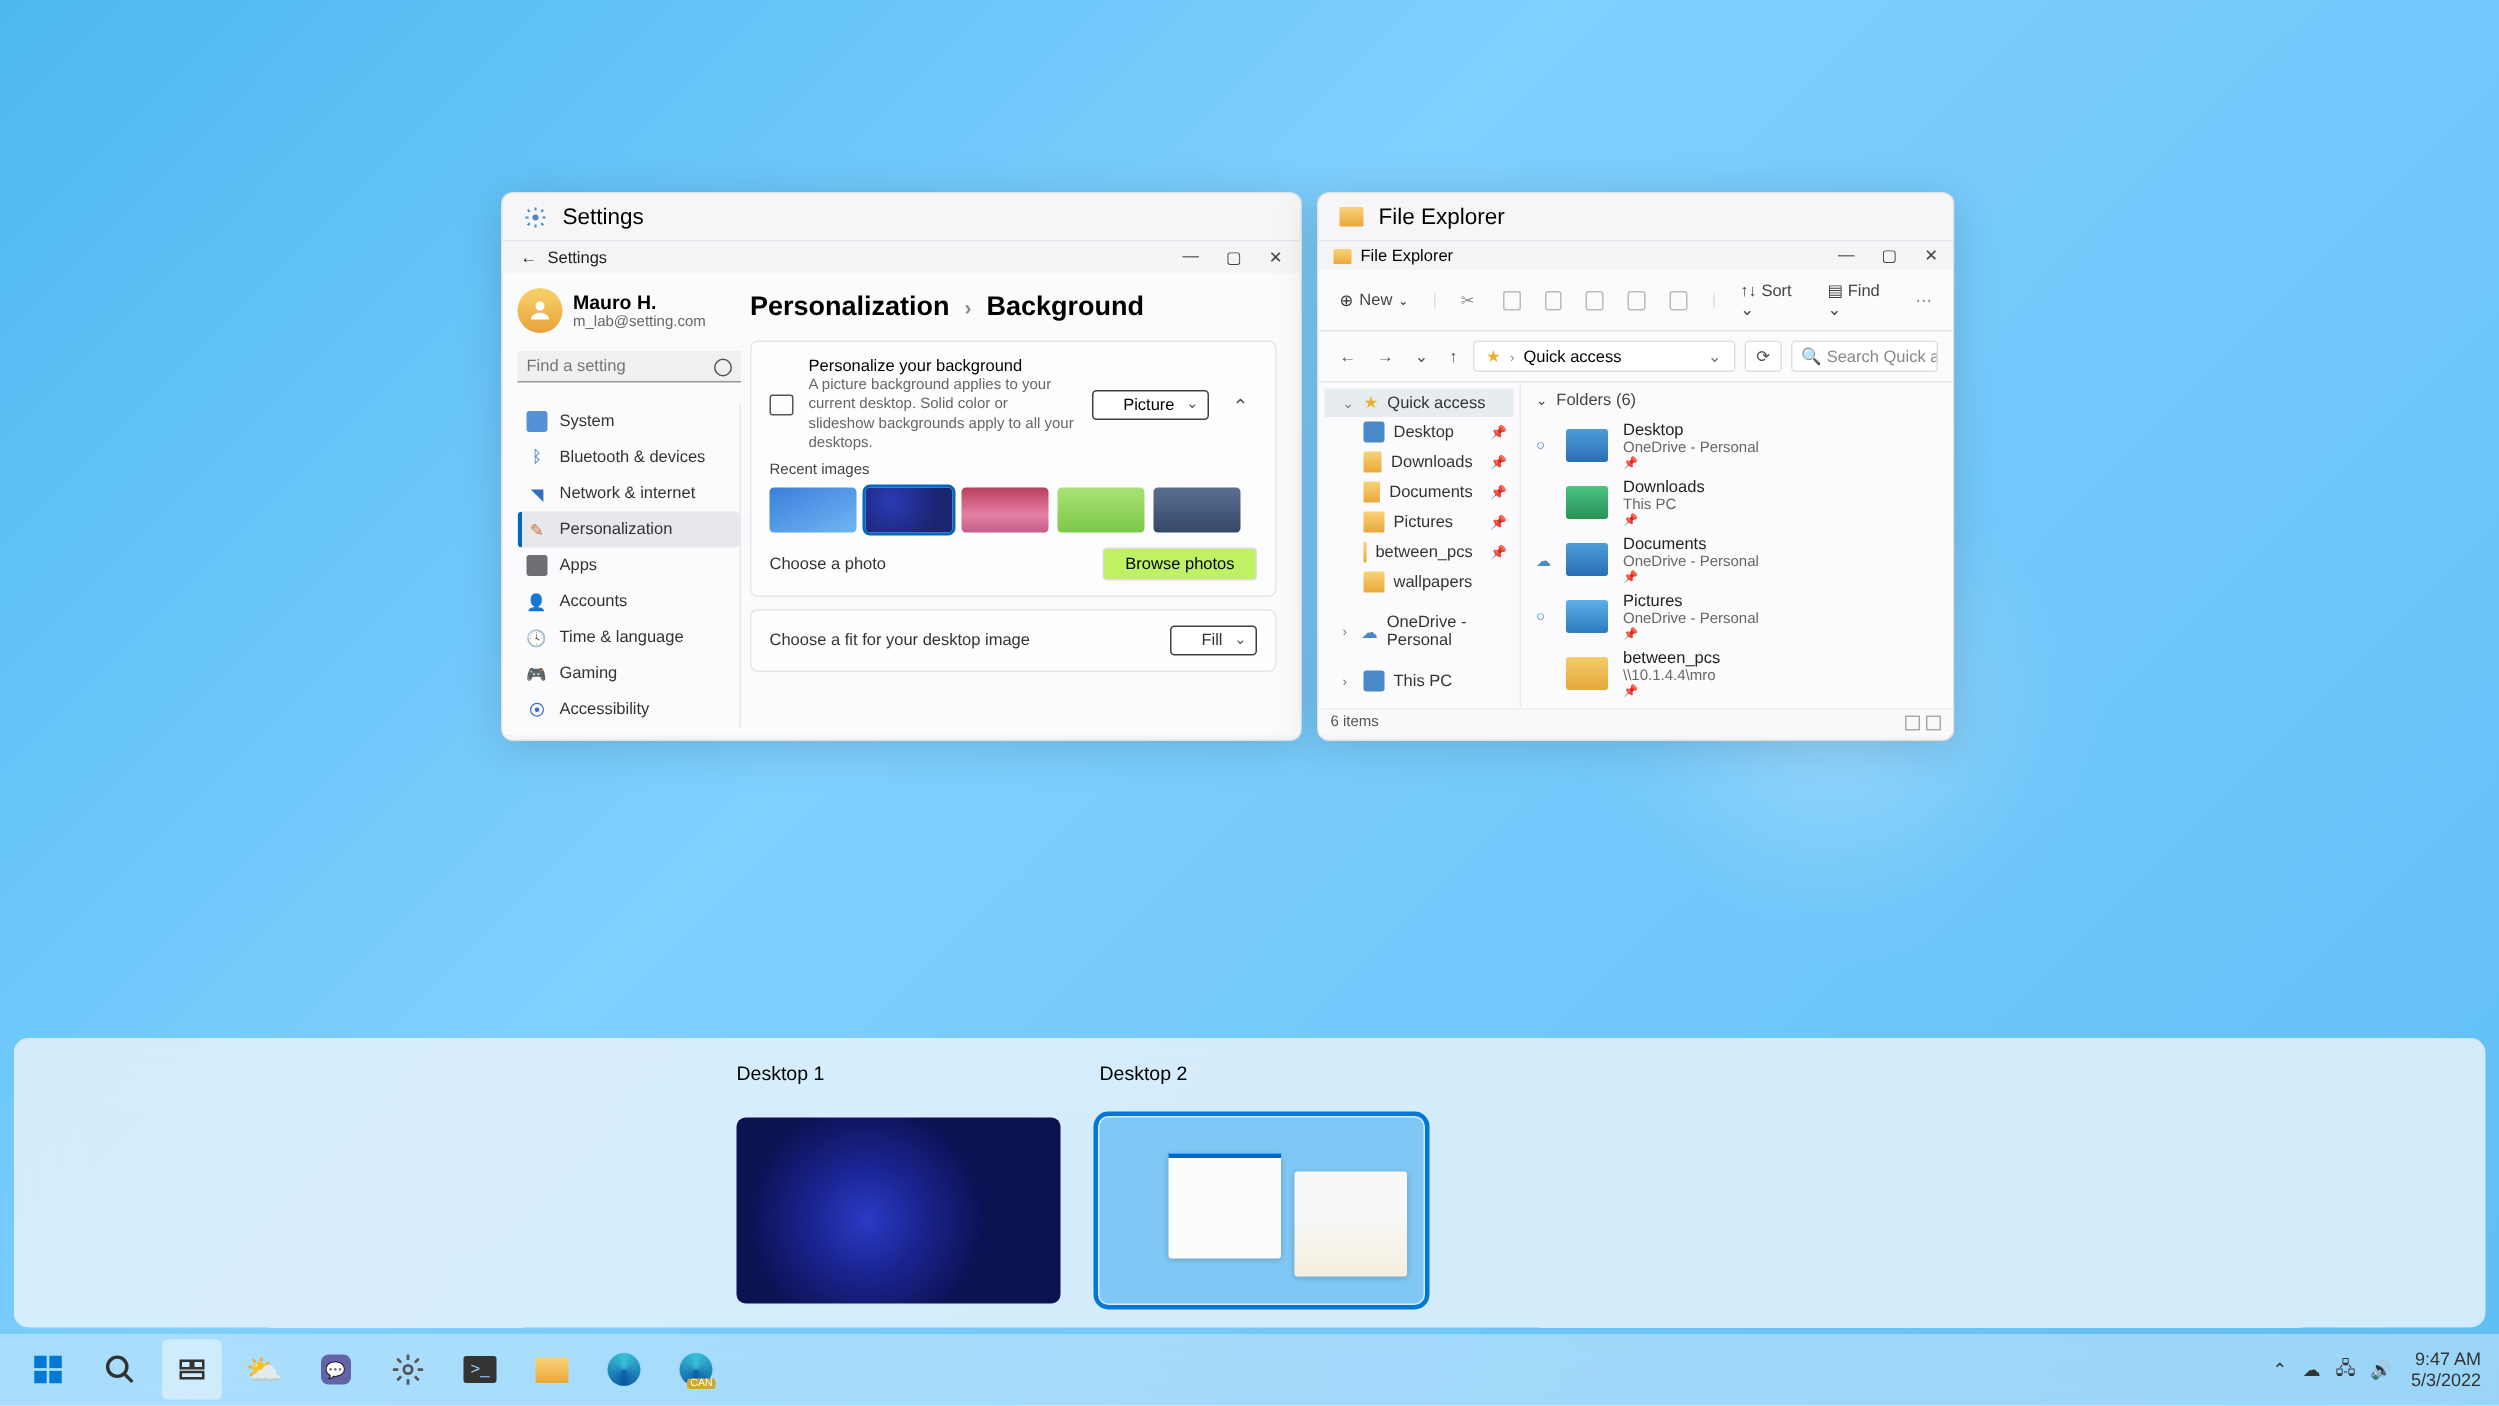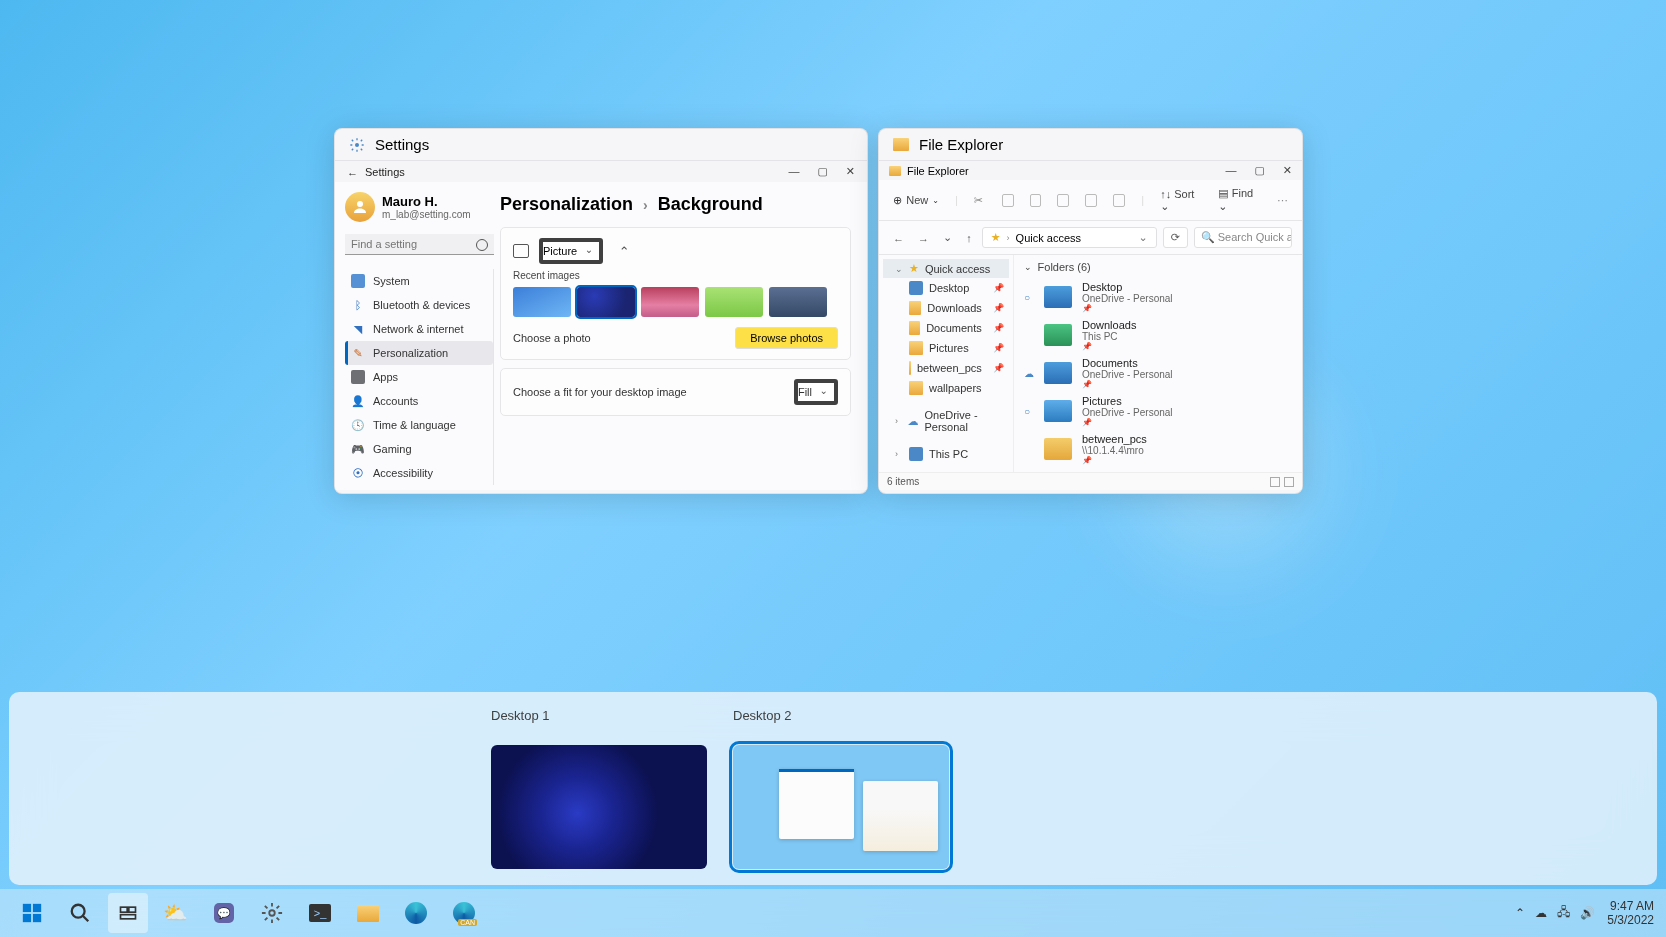--- a/index.html
+++ b/index.html
@@ -52,33 +52,33 @@
 .nav-item { display:flex; align-items:center; gap:8px; padding:5px 6px; font-size:11px; color:#333; cursor:pointer; border-radius:3px;}
 .nav-item.selected { background:#e8e8ec; border-left:3px solid #0067c0; padding-left:3px;}
 .nav-icon { width:14px; height:14px; display:inline-flex; align-items:center; justify-content:center;}
 .settings-main { flex:1; padding: 12px 16px 8px 0; overflow:hidden;}
 .breadcrumb { font-size:18px; font-weight:600; display:flex; gap:10px; align-items:center; margin-bottom:12px;}
 .breadcrumb .chev{ color:#888; font-size:14px;}
 .card { background:#fdfdfd; border:1px solid #e6e6e9; border-radius:5px; padding:10px 12px; margin-bottom:8px;}
 .card-row { display:flex; align-items:center; gap:10px;}
 .card .subtitle{ font-size:10px; color:#666; line-height:1.3;}
 .card .title2{ font-size:11px; font-weight:500;}
-.dropdown { padding:3px 22px 3px 0; border:4px solid #404040; border-radius:3px; font-size:11px; background:#fff; position:relative;}
+.dropdown { padding:3px 22px 3px 20px; border:1px solid #404040; border-radius:3px; font-size:11px; background:#fff; position:relative;}
 .dropdown::after{content:'⌄'; position:absolute; right:6px; top:2px; color:#555; font-size:10px;}
 .expand{ width:22px; text-align:center; color:#555;}
 .section-label{ font-size:10px; color:#444; margin-top:6px; margin-bottom:6px;}
 .thumbs{ display:flex; flex-wrap:wrap; gap:6px;}
 .thumb{ width:58px; height:30px; border-radius:3px;}
 .t-blue{ background: linear-gradient(155deg,#3b7fd9,#6eb6f5);}
 .t-bloom{ background: radial-gradient(circle at 30% 30%, #2a3bb5, #1a2470 70%);}
 .t-sunset{ background: linear-gradient(#b93f5e,#e57fa3 60%,#c35d8a);}
 .t-green{ background: linear-gradient(#a9e274,#7cc847);}
 .t-mtn{ background: linear-gradient(#5a6f93,#354866);}
 .row-between{ display:flex; justify-content:space-between; align-items:center; font-size:11px; color:#333;}
-.btn{ background:#fde047; border:1px solid #ddd; border-radius:3px; padding:4px 14px; font-size:11px;}
+.btn{ background:#bef264; border:1px solid #ddd; border-radius:3px; padding:4px 14px; font-size:11px;}
 
 
 .fe-inner-title{ display:flex; align-items:center; gap:6px; padding:3px 10px; font-size:11px; background:#f5f5f7;}
 .fe-toolbar{ display:flex; align-items:center; gap:16px; padding:7px 14px; border-bottom:1px solid #e6e6e9; background:#fbfbfd; font-size:11px; color:#888;}
 .new-btn{ display:flex; align-items:center; gap:4px; color:#333;}
 .tb-icon{ width:13px; height:13px; display:inline-block; border:1px solid #bbb; border-radius:2px;}
 .tb-icon.scissors{border:none;}
 .tb-text{ color:#444;}
 .fe-nav{ display:flex; align-items:center; gap:6px; padding:6px 10px; border-bottom:1px solid #e6e6e9; font-size:11px;}
 .nav-arrow{ color:#555; padding:0 4px;}
@@ -117,21 +117,21 @@
 .taskview-strip {
   position:absolute; left:9px; right:9px; top: 692px;
   background: rgba(230,242,252,0.85);
   border-radius:10px;
   backdrop-filter: blur(20px);
   padding: 16px 36px;
   display:flex; gap: 26px; align-items:flex-start;
 }
 .desktop-tile{ display:flex; flex-direction:column; gap:2px;}
 .desktop-spacer{ width:420px;}
-.desktop-label{ font-size:13px; color:#404040; margin-bottom:20px;}
+.desktop-label{ font-size:13px; color:#000000; margin-bottom:20px;}
 .desktop-thumb{ width:216px; height:124px; background:#6cc4f5; border-radius:6px; overflow:hidden; position:relative;}
 .desktop-thumb.sel{ outline:3px solid #0078d4; outline-offset:1px; background:#7fc8f5;}
 .desktop-thumb.bloom{ background: radial-gradient(circle at 40% 55%, #2a3bc5 0%, #1a2490 25%, #0c1150 55%);}
 .desktop-thumb.new{ background:#e8f0f6; border:1px solid #dde5ec; display:flex; align-items:center; justify-content:center; color:#777; font-size:26px; font-weight:300;}
 .mini-win{ position:absolute; background:#fcfcfd; border-radius:2px; box-shadow:0 1px 4px rgba(0,0,0,0.2);}
 .mw1{ left:46px; top:24px; width:75px; height:70px;}
 .mw2{ left:130px; top:36px; width:75px; height:70px; background:linear-gradient(#f8f8f8 40%, #f5eede);}
 .mw-accent{position:absolute; top:0; left:0; right:0; height:3px; background:#0067c0;}
 
 
@@ -226,20 +226,24 @@
       </div>
       <div class="settings-main">
         <div class="breadcrumb">
           <span>Personalization</span>
           <span class="chev">›</span>
           <span>Background</span>
         </div>
         <div class="card">
           <div class="card-row">
             <span class="nav-icon" style="border:1.5px solid #555;border-radius:2px;width:16px;height:14px;"></span>
+            <div style="flex:1;">
+              <div class="title2">Personalize your background</div>
+              <div class="subtitle">A picture background applies to your current desktop. Solid color or slideshow backgrounds apply to all your desktops.</div>
+            </div>
             <div class="dropdown"><span>Picture</span></div>
             <div class="expand">⌃</div>
           </div>
           <div class="section-label">Recent images</div>
           <div class="thumbs">
             <div class="thumb t-blue"></div>
             <div class="thumb t-bloom" style="outline:2px solid #0067c0;"></div>
             <div class="thumb t-sunset"></div>
             <div class="thumb t-green"></div>
             <div class="thumb t-mtn"></div>

